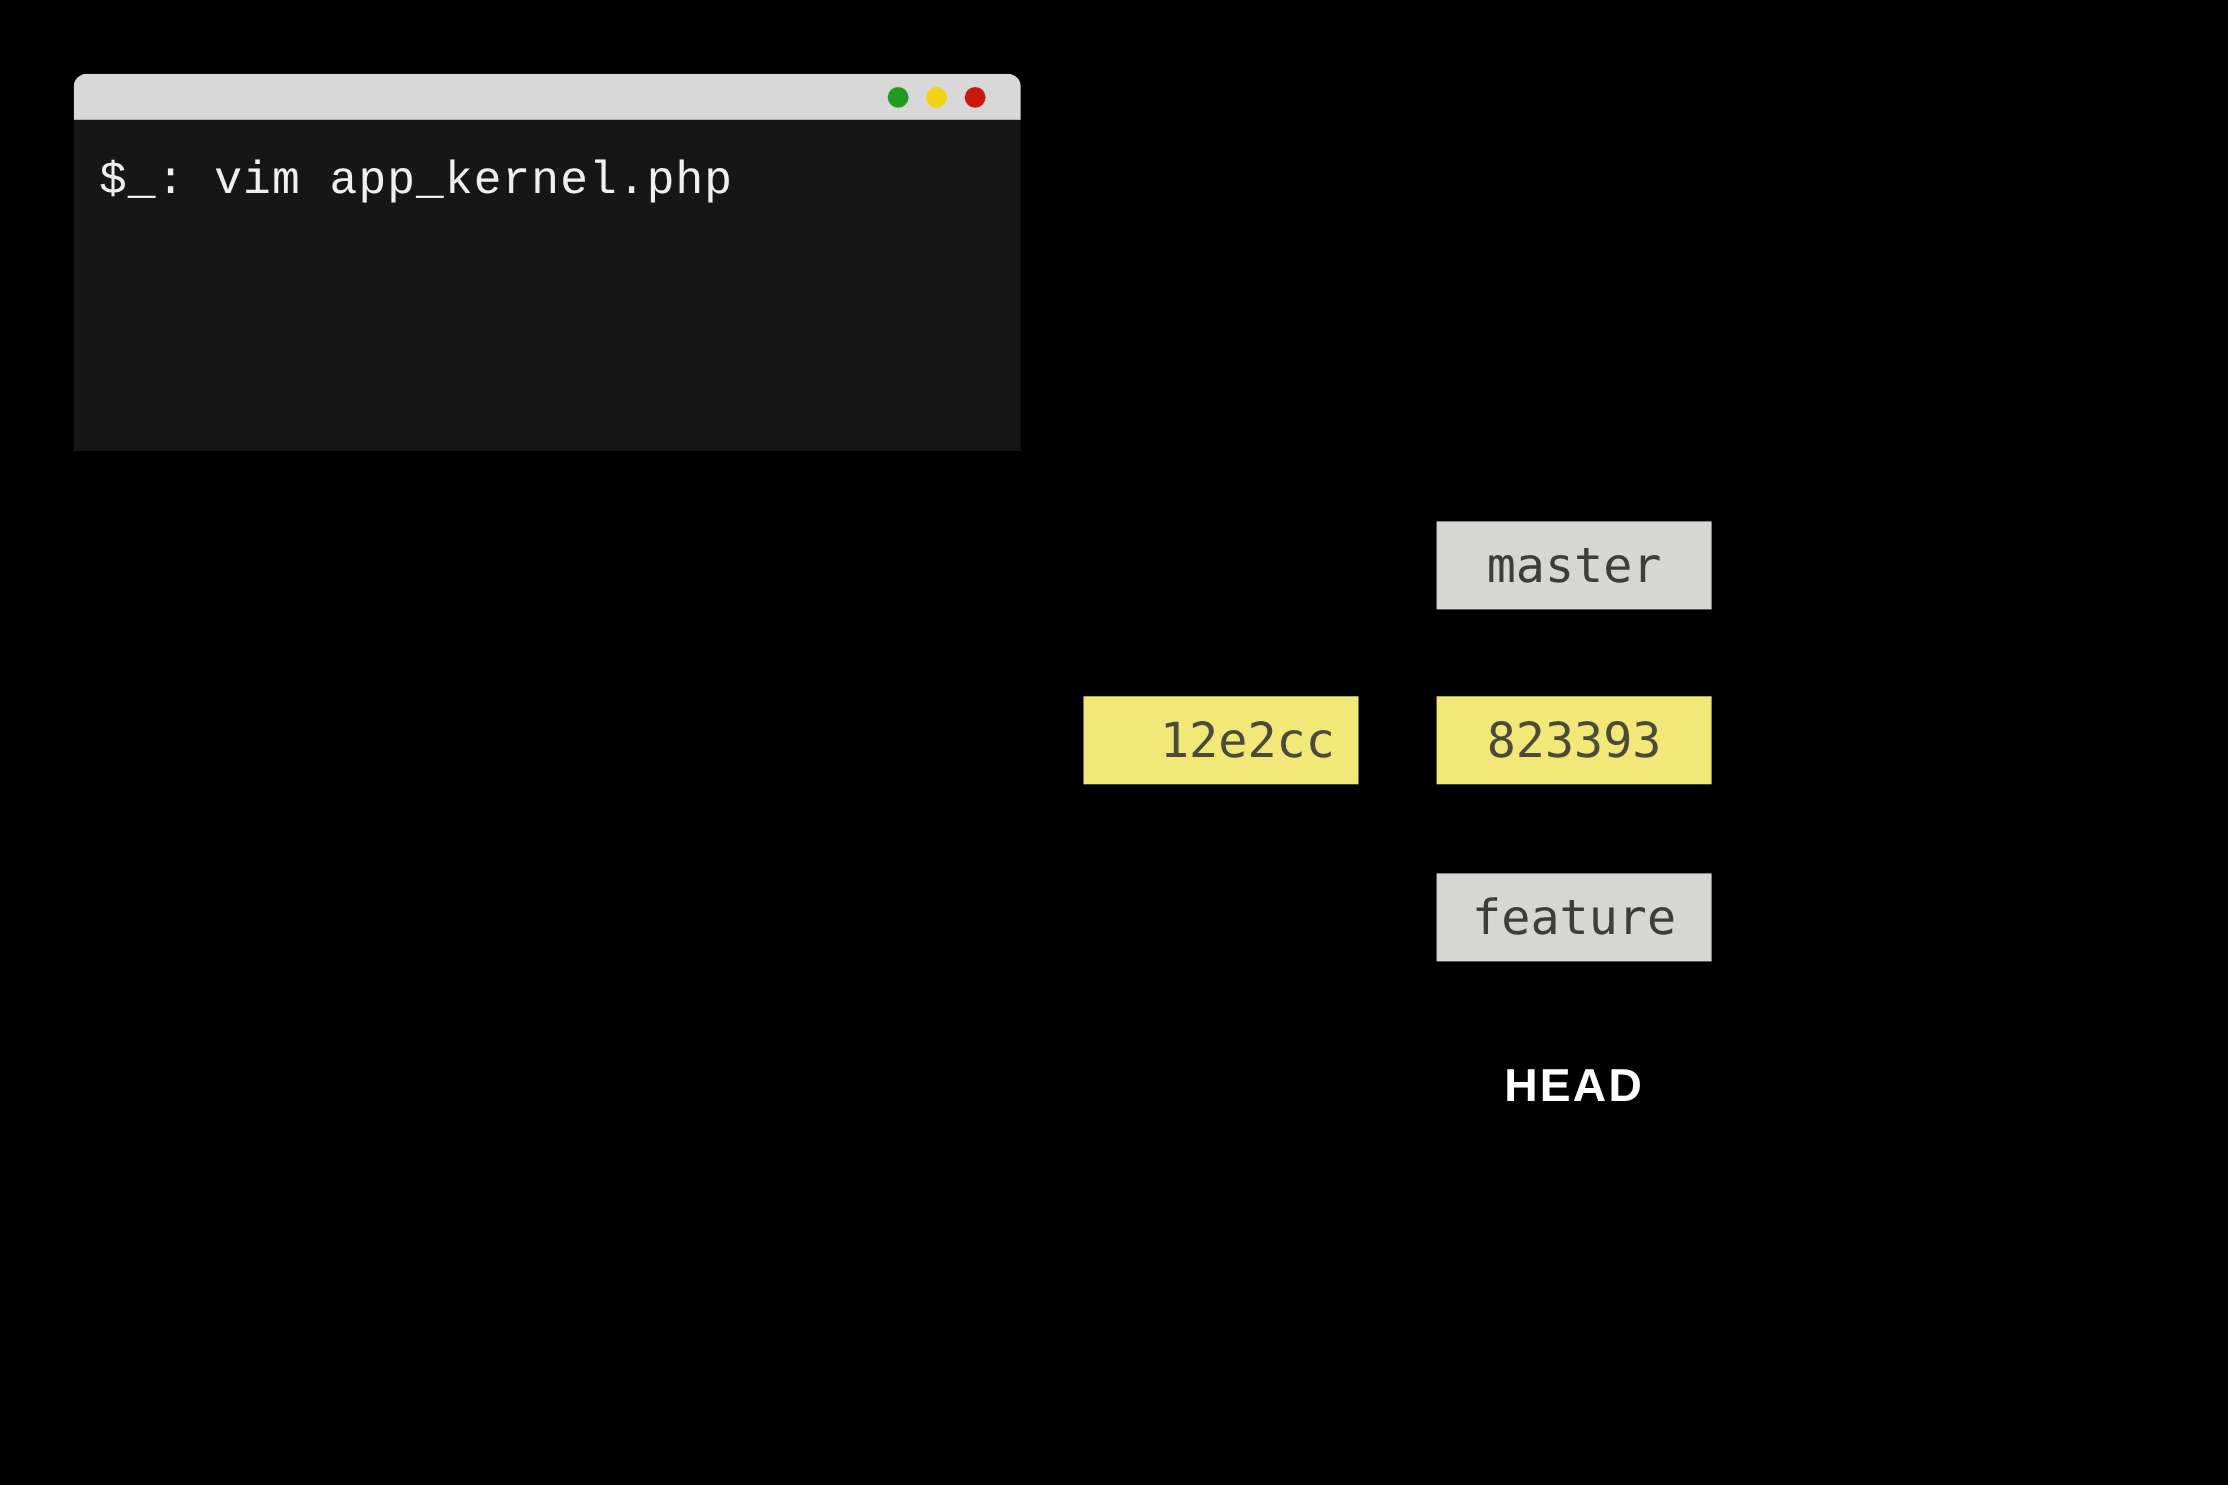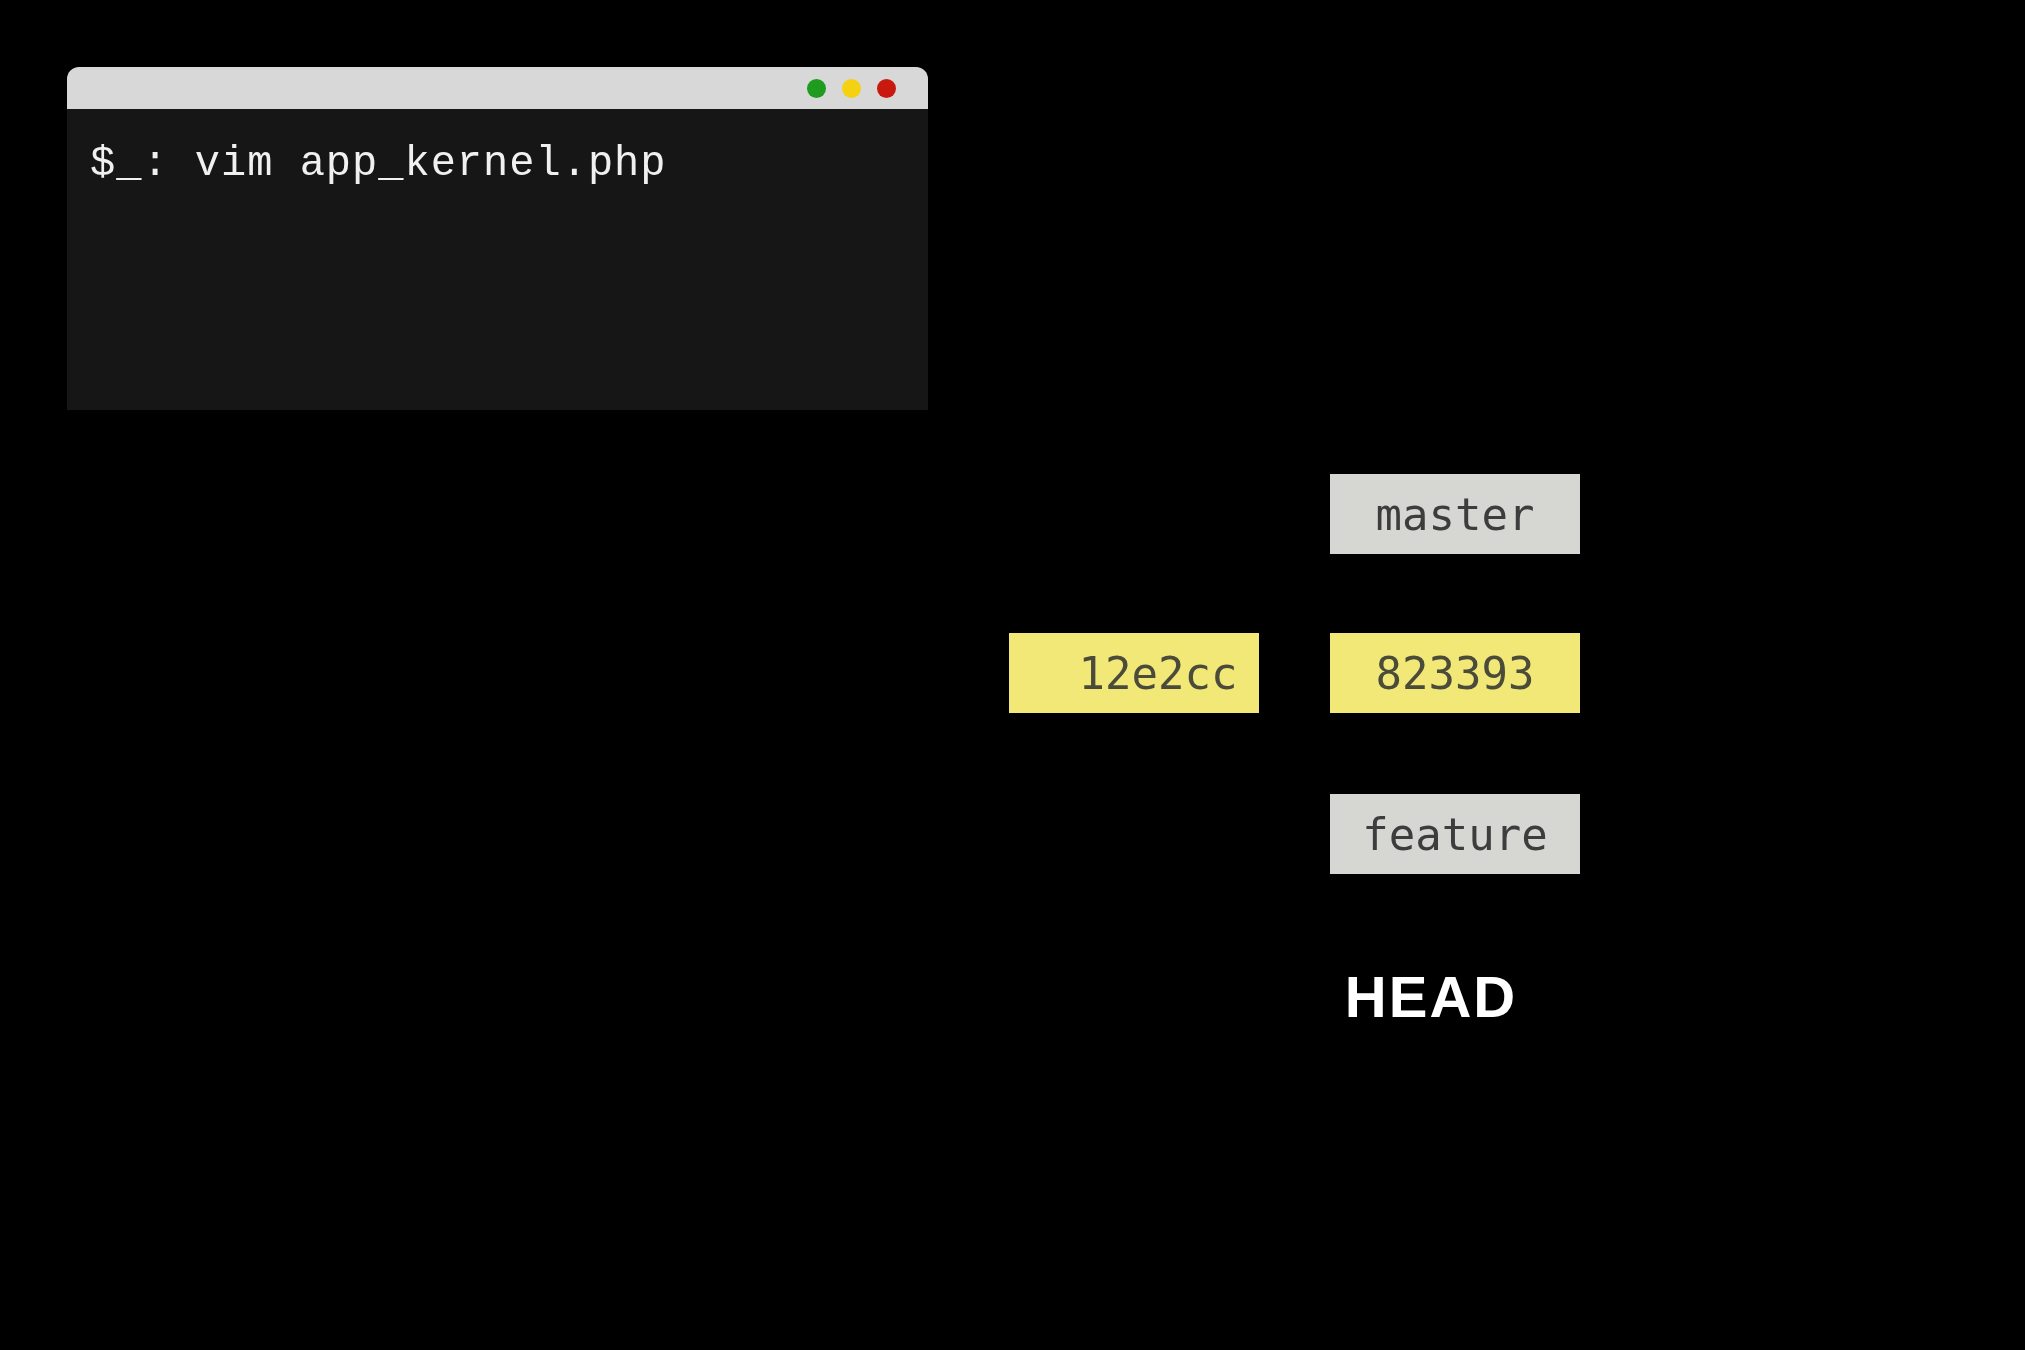--- a/index.html
+++ b/index.html
@@ -62,21 +62,20 @@
   .node {
     position: absolute;
     width: 250px;
     height: 80px;
     display: flex;
     align-items: center;
     justify-content: center;
     font-family: "DejaVu Sans Mono", monospace;
     font-size: 44px;
     box-sizing: border-box;
-    margin-left: 24px;
   }
   .commit-box {
     background: #f1e878;
     color: #4b4b3a;
     top: 633px;
   }
   .commit-0 { left: 344px;  }
   .commit-1 { left: 665px;  }
   .commit-2 { left: 985px; padding-left: 48px;  }
   .commit-3 { left: 1306px; }
@@ -90,21 +89,21 @@
   .branch-feature { top: 794px; }
 
   .head-label {
     position: absolute;
     left: 1306px;
     top: 963px;
     width: 250px;
     text-align: center;
     font-family: "Liberation Sans", sans-serif;
     font-weight: 700;
-    font-size: 58px;
+    font-size: 42px;
     color: #ffffff;
     letter-spacing: 2px;
   }
 </style>
 </head>
 <body>
 
 <div class="stage">
 
   <div class="terminal">

